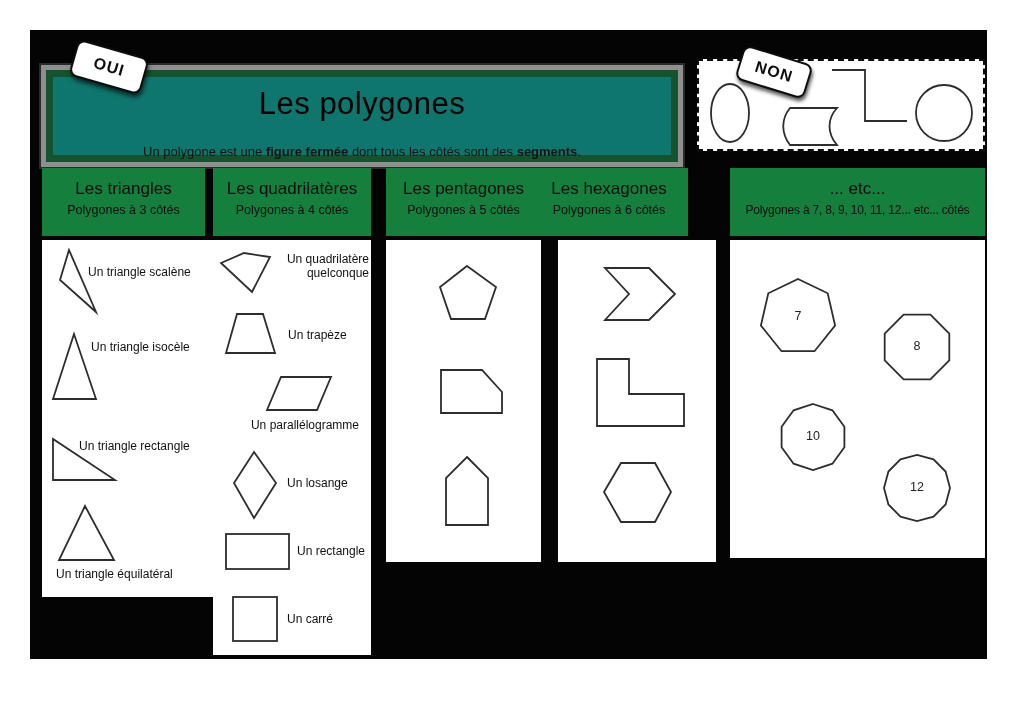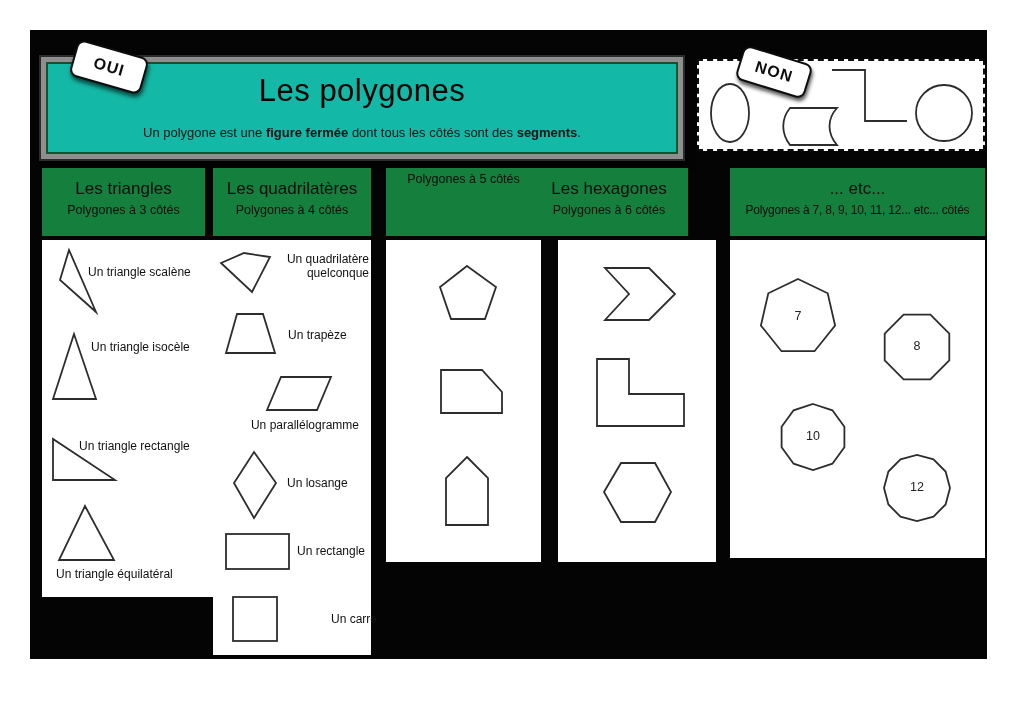--- a/index.html
+++ b/index.html
@@ -11,32 +11,32 @@
     color: #0d0d0d;
     overflow: hidden;
   }
   .board {
     position: absolute; left: 30px; top: 30px;
     width: 957px; height: 629px;
     background: #040404;
   }
   
   .title-box {
-    position: absolute; left: 46px; top: 62px;
+    position: absolute; left: 46px; top: 70px;
     width: 632px; height: 92px;
-    background: #14b8a6;
-    border: 2px solid #14532d;
+    background: #0f766e;
+    border: 7px solid #14532d;
     box-shadow: 0 0 0 5px #8f8f8f, 0 0 0 7px #2b2b2b, 6px 7px 7px 3px rgba(0,0,0,.75);
   }
   .title-heading {
     text-align: center; font-size: 31px; font-weight: 400;
     margin-top: 9px; letter-spacing: .5px; color:#000;
   }
   .title-sub {
-    text-align: center; font-size: 13px; margin-top: 16px; color: #141414;
+    text-align: center; font-size: 13px; margin-top: 22px; color: #141414;
   }
   
   .tag {
     position: absolute; background: #fff;
     border: 2px solid #0d0d0d; border-radius: 8px;
     display: flex; align-items: center; justify-content: center;
     font-weight: 700; font-size: 16px; letter-spacing: 1px;
     box-shadow: 2px 3px 4px rgba(0,0,0,.65);
     z-index: 5;
   }
@@ -136,24 +136,25 @@
     <rect class="shape" x="20" y="357" width="44" height="44"></rect>
   </svg>
   <div class="shape-label center" style="left:60px; top:12px; width:96px;">
     <div>Un quadrilatère</div>
     <div>quelconque</div>
   </div>
   <div class="shape-label" style="left:75px; top:88px;">Un trapèze</div>
   <div class="shape-label center" style="left:14px; top:178px; width:132px;">Un parallélogramme</div>
   <div class="shape-label" style="left:74px; top:236px;">Un losange</div>
   <div class="shape-label" style="left:84px; top:304px;">Un rectangle</div>
-  <div class="shape-label" style="left:74px; top:372px;margin-left:44px;">Un carré</div>
+  <div class="shape-label" style="left:74px; top:372px;">Un carré</div>
 </div>
 
 <div class="col-head" id="head-pent">
+  <div class="col-title">Les pentagones</div>
   <div class="col-sub">Polygones à 5 côtés</div>
 </div>
 <div class="col-body" id="body-pent">
   <svg width="155" height="322" viewBox="0 0 155 322">
     <polygon class="shape" points="81,26 110,47 99,79 65,79 54,47"></polygon>
     <polygon class="shape" points="55,130 96,130 116,152 116,173 55,173"></polygon>
     <polygon class="shape" points="81,217 102,238 102,285 60,285 60,238"></polygon>
   </svg>
 </div>
 

